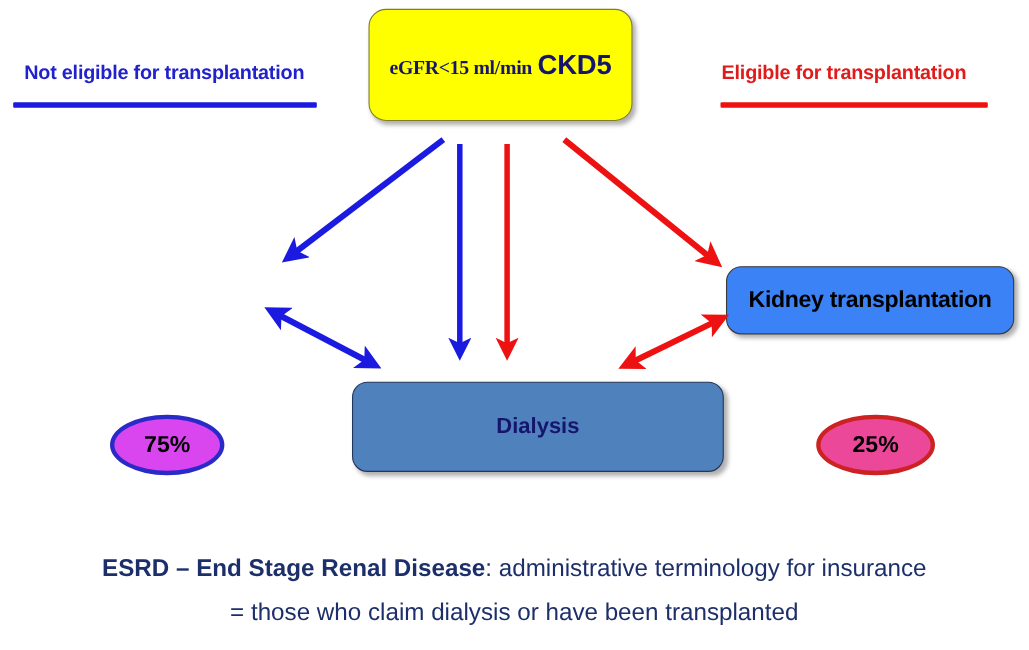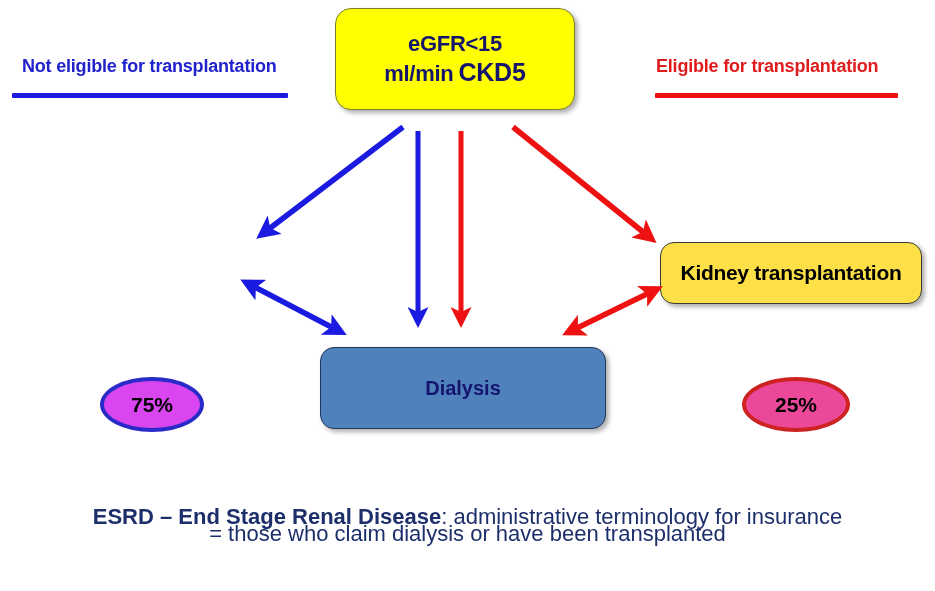--- a/index.html
+++ b/index.html
@@ -71,22 +71,23 @@
     left: 335px;
     top: 8px;
     width: 240px;
     height: 102px;
     background: #ffff00;
     border: 1.5px solid #7f7f2a;
     border-radius: 16px;
     color: #15156e;
   }
   #node-ckd5 .txt-small {
-    font-size: 22px;
+    font-size: 18px;
     letter-spacing: -0.3px;
+    font-family: Liberation Serif, serif;
   }
   #node-ckd5 .txt-big {
     font-size: 25px;
     margin-left: 5px;
     letter-spacing: -0.2px;
   }
 
   #node-conservative {
     left: 33px;
     top: 225px;
@@ -97,32 +98,32 @@
     border-radius: 18px;
     color: #15156e;
     font-size: 20px;
   }
 
   #node-kidney {
     left: 660px;
     top: 242px;
     width: 262px;
     height: 62px;
-    background: #fde047;
+    background: #3b82f6;
     border: 1.5px solid #3a3a3a;
     border-radius: 14px;
     color: #000000;
     font-size: 21px;
     letter-spacing: -0.3px;
   }
 
   #node-dialysis {
     left: 320px;
     top: 347px;
-    width: 286px;
+    width: 338px;
     height: 82px;
     background: #4f81bd;
     border: 1.5px solid #23375a;
     border-radius: 14px;
     color: #15156e;
     font-size: 20px;
   }
 
   
   .pct {
@@ -166,21 +167,21 @@
   
   .caption-line {
     position: absolute;
     width: 935px;
     text-align: center;
     color: #1d2f6b;
     font-size: 22px;
     white-space: nowrap;
   }
   #caption-line-1 { top: 504px; }
-  #caption-line-2 { top: 521px; }
+  #caption-line-2 { top: 544px; }
   .caption-line .bold { font-weight: bold; }
 </style>
 </head>
 <body>
 
 <div id="canvas">
 
   <div class="elig-label" id="label-not-eligible">Not eligible for transplantation</div>
   <div class="elig-rule" id="rule-not-eligible"></div>
 

